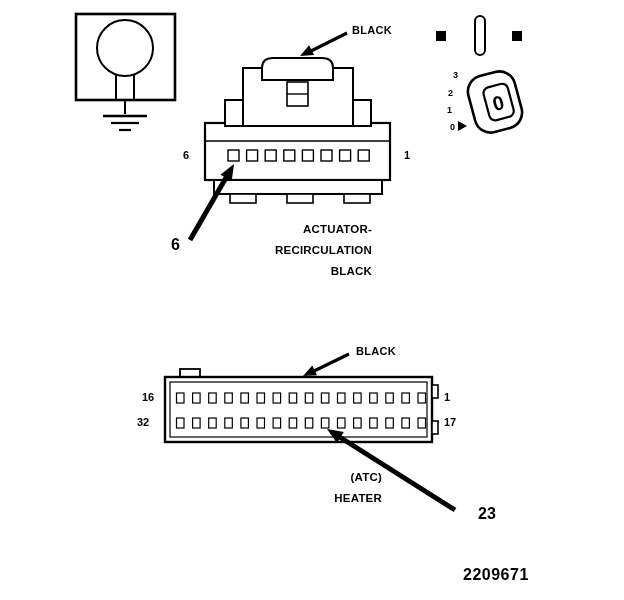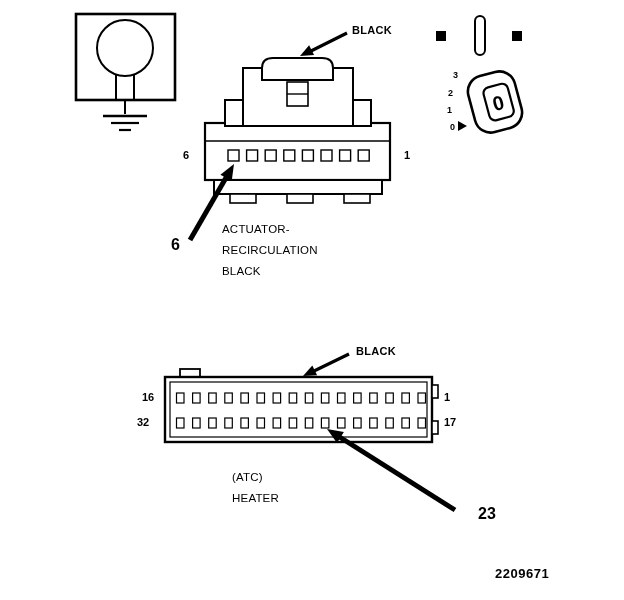--- a/index.html
+++ b/index.html
@@ -4,22 +4,22 @@
 <style>
   * { margin:0; padding:0; box-sizing:border-box; }
   html,body { background:#fff; }
   body { font-family:"Liberation Sans", sans-serif; }
   #canvas { position:relative; width:624px; height:600px; background:#fff; overflow:hidden; }
   svg.art { position:absolute; left:0; top:0; }
   .txt { position:absolute; color:#000; font-weight:bold; white-space:nowrap; }
   .color-label { font-size:11px; letter-spacing:.3px; }
   .pin-label { font-size:11px; }
   .callout { font-size:16px; }
-  .caption { position:absolute; text-align:left; color:#000; font-size:11.5px; font-weight:normal; line-height:21px; letter-spacing:.2px; }
-  .part-number { position:absolute; color:#000; font-size:13px; font-weight:bold; letter-spacing:.5px;margin-left:32px; }
+  .caption { position:absolute; text-align:right; color:#000; font-size:11.5px; font-weight:bold; line-height:21px; letter-spacing:.2px; }
+  .part-number { position:absolute; color:#000; font-size:16px; font-weight:bold; letter-spacing:.5px; }
   .dial-num { font-family:"Liberation Sans",sans-serif; font-size:9px; font-weight:bold; fill:#000; }
   .key-zero { font-family:"Liberation Sans",sans-serif; font-size:20px; font-weight:bold; fill:#000; }
 </style>
 </head>
 <body>
 
 <div id="canvas">
 
   <svg class="art" width="624" height="600" viewBox="0 0 624 600">
 

